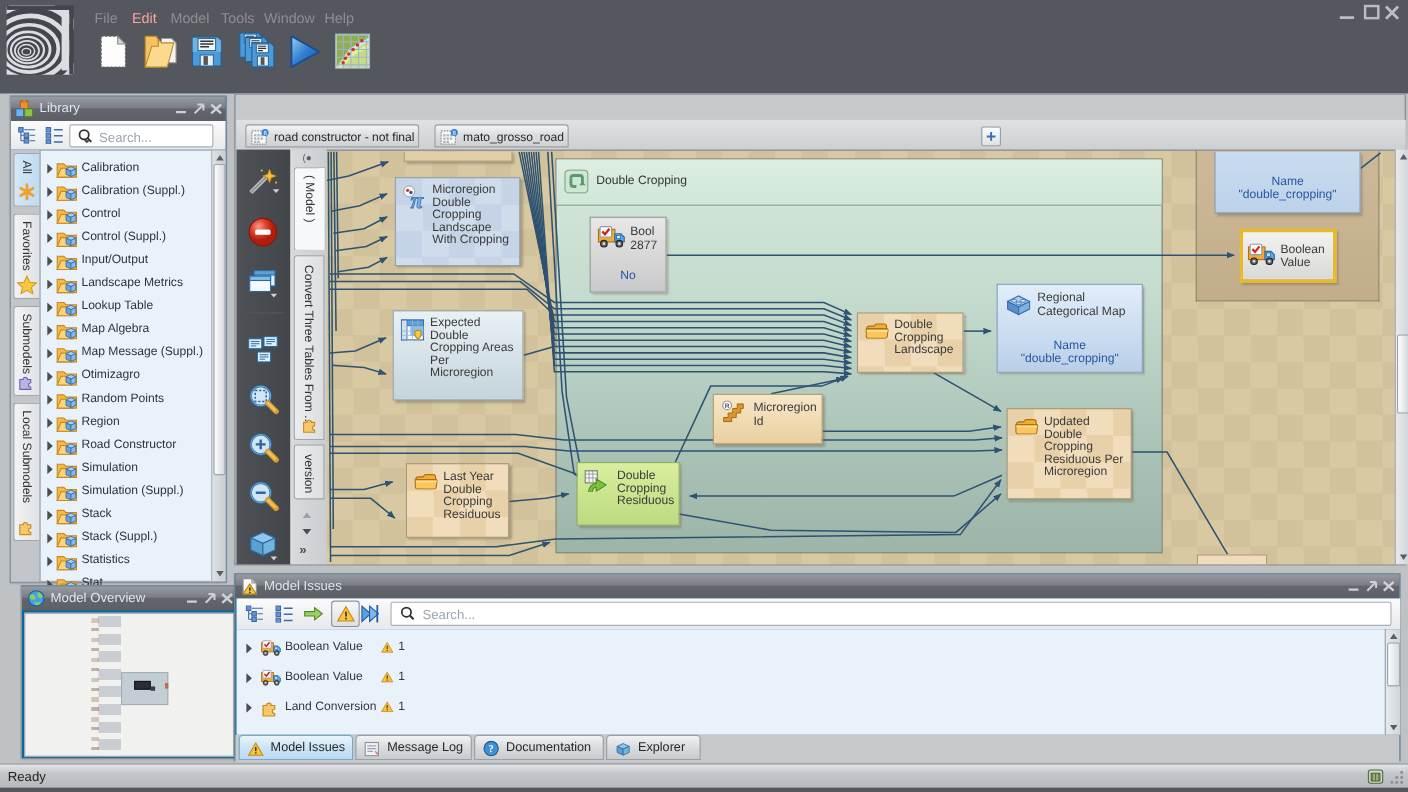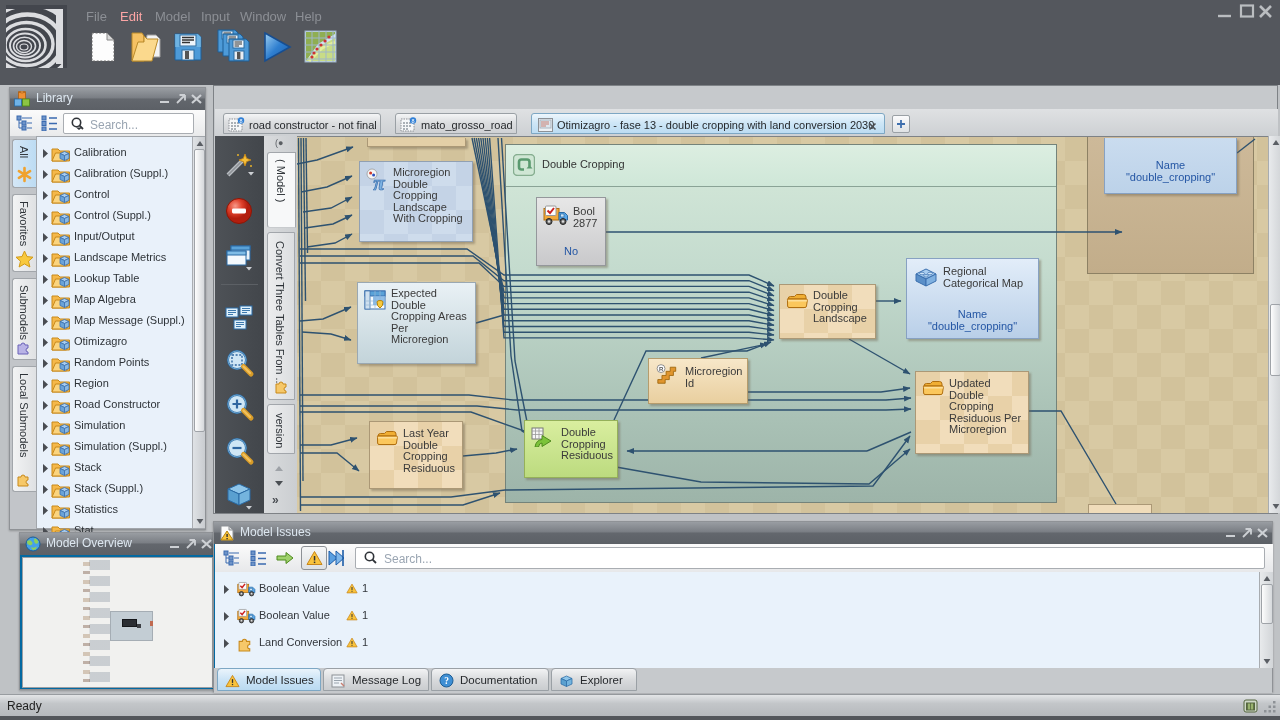--- a/index.html
+++ b/index.html
@@ -32,21 +32,21 @@
 <ellipse cx="23" cy="37" rx="45" ry="38" stroke-width="6"></ellipse>
 </g>
 <rect x="0" y="0" width="61" height="4" fill="#43464d"></rect>
 <rect x="50" y="4" width="7" height="55" fill="#dcdde0"></rect>
 <rect x="57" y="0" width="4" height="63" fill="#43464d"></rect>
 <rect x="45" y="0" width="12" height="4" fill="#43464d"></rect>
 </svg>
 <span class="abs" style="left:86px;top:9px;font-size:13px;color:#8c8f95">File</span>
 <span class="abs" style="left:120px;top:9px;font-size:13px;color:#fca5a5">Edit</span>
 <span class="abs" style="left:155px;top:9px;font-size:13px;color:#8c8f95">Model</span>
-<span class="abs" style="left:201px;top:9px;font-size:13px;color:#8c8f95">Input</span>
+<span class="abs" style="left:201px;top:9px;font-size:13px;color:#8c8f95">Tools</span>
 <span class="abs" style="left:240px;top:9px;font-size:13px;color:#8c8f95">Window</span>
 <span class="abs" style="left:295px;top:9px;font-size:13px;color:#8c8f95">Help</span>
 <svg class="abs" style="left:1215px;top:2px" width="60" height="18" viewBox="0 0 60 18">
 <g stroke="#babdc0" fill="none">
         <path d="M3 14 H16" stroke-width="2.4"></path>
 <rect x="26" y="3.5" width="12" height="11" stroke-width="2.2"></rect>
 <path d="M45 4 L56 15 M56 4 L45 15" stroke-width="2.6"></path>
       </g>
     </svg>
 <svg class="abs" style="left:88px;top:31px" width="30" height="32" viewBox="0 0 30 32">
@@ -451,31 +451,20 @@
             <rect x="9" y="5" width="2" height="2"></rect>
             <rect x="3" y="8" width="2" height="2"></rect>
             <rect x="6" y="8" width="2" height="2"></rect>
             <rect x="9" y="8" width="2" height="2"></rect>
             <rect x="3" y="11" width="2" height="2"></rect>
             <rect x="6" y="11" width="2" height="2"></rect>
           </g>
 <circle cx="13" cy="3.5" r="3.2" fill="#2f7fd6"></circle>
           <text x="13" y="5.6" font-size="5.5" fill="#fff" text-anchor="middle" font-family="Liberation Sans">8</text>
         </svg>mato_grosso_road</div>
-<div class="tab2" style="left:316px;width:354px;background:linear-gradient(#eef6fc,#cfe7f7 45%,#bcdcf2);border-color:#7da7c4">
-<svg class="abs" style="left:5px;top:3px" width="17" height="16" viewBox="0 0 17 16">
-          <rect x="1.5" y="1.5" width="14" height="13" fill="#eef2f6" stroke="#8d9196"></rect>
-          <rect x="3" y="3" width="11" height="8" fill="#dde6ee" stroke="#aab4be"></rect>
-          <path d="M4 5 H12 M4 7 H12 M4 9 H9" stroke="#c87f72" stroke-width="1"></path>
-        </svg>
-Otimizagro - fase 13 - double cropping with land conversion 2030
-<svg class="abs" style="left:336px;top:8px" width="9" height="9" viewBox="0 0 9 9">
-          <path d="M1.5 1.5 L7.5 7.5 M7.5 1.5 L1.5 7.5" stroke="#4a4e53" stroke-width="1.6"></path>
-        </svg>
-</div>
 <div class="abs" style="left:677px;top:6px;width:18px;height:18px;background:linear-gradient(#fbfbfc,#dfe2e4);border:1px solid #9aa0a5;border-radius:2px">
         <svg class="abs" style="left:3px;top:3px" width="10" height="10" viewBox="0 0 10 10">
           <path d="M5 1 V9 M1 5 H9" stroke="#3e6fae" stroke-width="1.8"></path>
         </svg>
       </div>
 </div>
 <div class="abs" style="left:1px;top:50px;width:49px;height:377px;background:linear-gradient(90deg,#4e5257,#42464b)">
 <svg class="abs" style="left:9px;top:15px" width="31" height="31" viewBox="0 0 31 31">
         <g>
           <path d="M4 24 L18 10" stroke="#b9bdc2" stroke-width="4"></path>
@@ -760,20 +749,26 @@
       </div>
 <div class="node tancheck" style="left:618.0px;top:234.0px;width:114px;height:83px;">
         <svg class="abs" style="left:6px;top:7px" width="22" height="16" viewBox="0 0 22 16">
           <use href="#nfolder"></use>
         </svg>
         <div class="tx" style="left:33px;top:6px">Updated<br>Double<br>Cropping<br>Residuous Per<br>Microregion</div>
       </div>
 <div class="node " style="left:807.0px;top:1.0px;width:133px;height:56px;background:linear-gradient(#cadcef,#bcd2e9);border:1px solid #87a1c2;border-top:none">
         <div class="abs" style="left:0;right:0;top:22px;text-align:center;color:#2456a4">Name<br>"double_cropping"</div>
       </div>
+<div class="node " style="left:830.0px;top:71.0px;width:88px;height:49px;background:linear-gradient(#f2f2f0,#d9d9d7);border:3px solid #e9b92a">
+        <svg class="abs" style="left:4px;top:9px" width="26" height="22" viewBox="0 0 26 22">
+          <use href="#truck"></use>
+        </svg>
+        <div class="tx" style="left:34px;top:11px">Boolean<br>Value</div>
+      </div>
 <div class="abs" style="left:791.0px;top:367.0px;width:64px;height:10px;background:#f0dcba;border:1px solid #ab9876"></div>
 </div>
 <div class="abs" style="left:1054px;top:50px;width:13px;height:377px;background:linear-gradient(90deg,#e8eaec,#d2d5d8);border-left:1px solid #a8acb0">
 <svg class="abs" style="left:3px;top:3px" width="8" height="7" viewBox="0 0 8 7">
         <path d="M4 1 L7.4 6 H0.6 Z" fill="#5a5e64"></path>
       </svg>
 <div class="abs" style="left:1px;top:168px;width:11px;height:72px;background:linear-gradient(90deg,#fdfdfd,#d6d9dc);border:1px solid #9fa3a8;border-radius:2px"></div>
 <svg class="abs" style="left:3px;bottom:3px" width="8" height="7" viewBox="0 0 8 7">
         <path d="M4 6 L7.4 1 H0.6 Z" fill="#5a5e64"></path>
       </svg>

